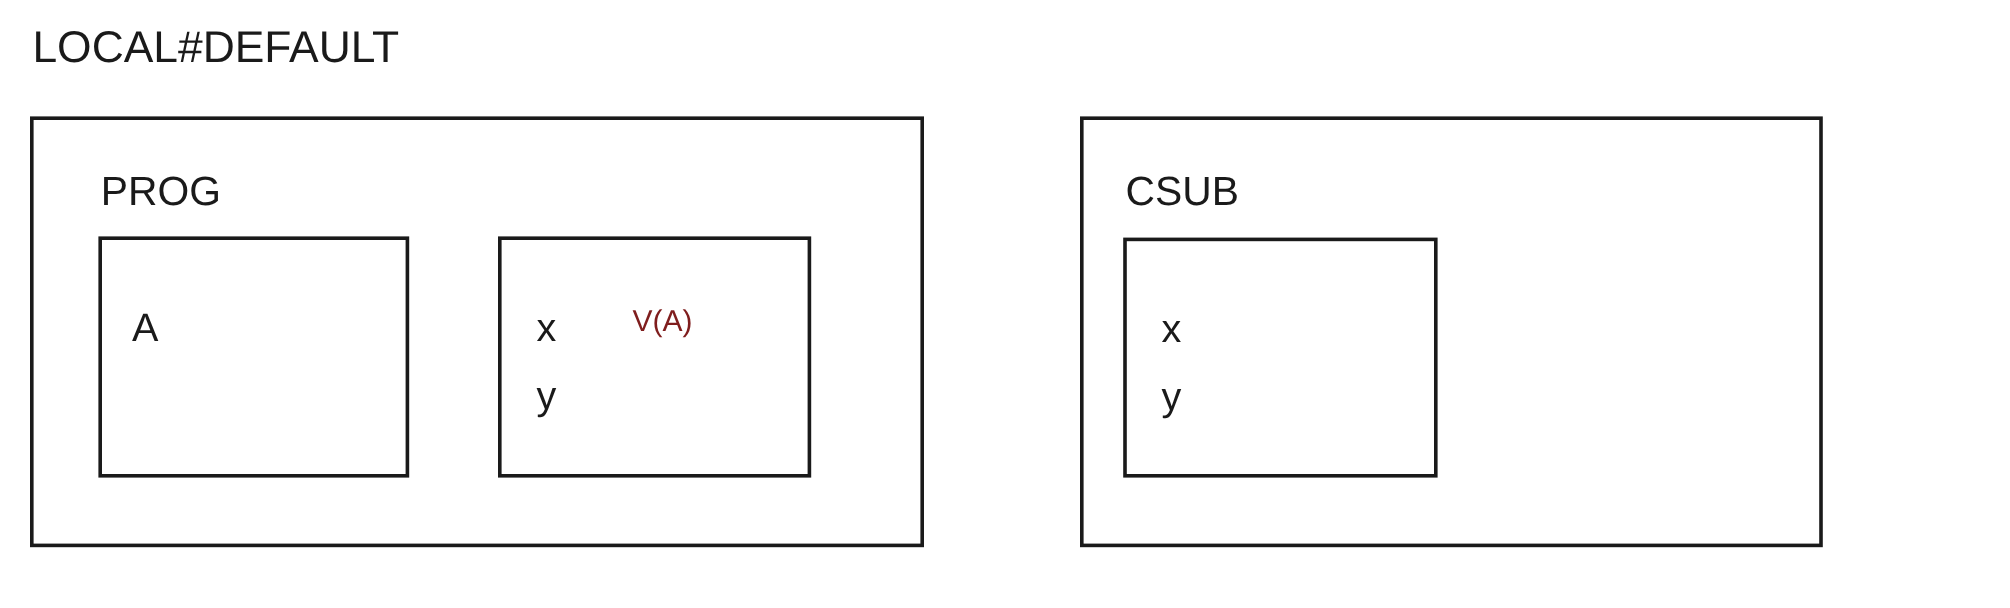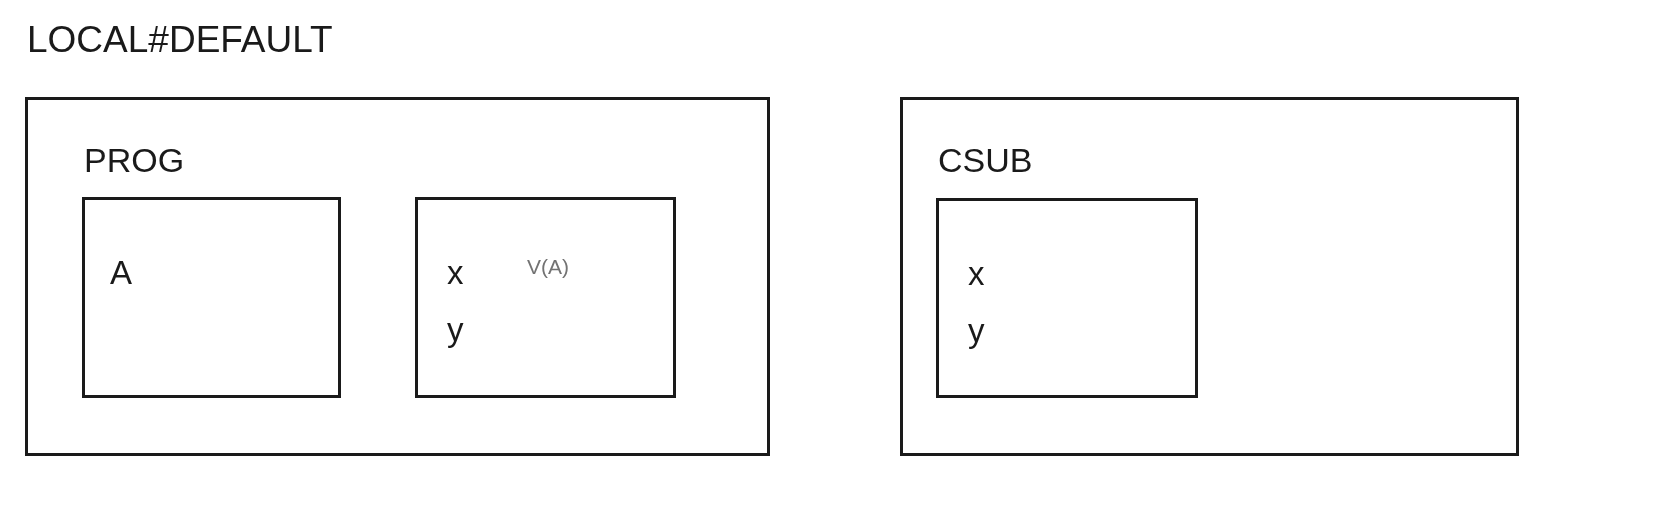--- a/index.html
+++ b/index.html
@@ -77,23 +77,23 @@
   .symbol-name {
     position: absolute;
     font-size: 33px;
     line-height: 1;
     color: #1a1a1a;
     white-space: nowrap;
   }
 
   .symbol-value {
     position: absolute;
-    font-size: 21px;
+    font-size: 25px;
     line-height: 1;
-    color: #737373;
+    color: #7f1d1d;
     white-space: nowrap;
   }
 </style>
 </head>
 <body>
 
 <div id="canvas">
 
   <div class="context-group" style="left:0; top:0; width:790px; height:470px;">
 

